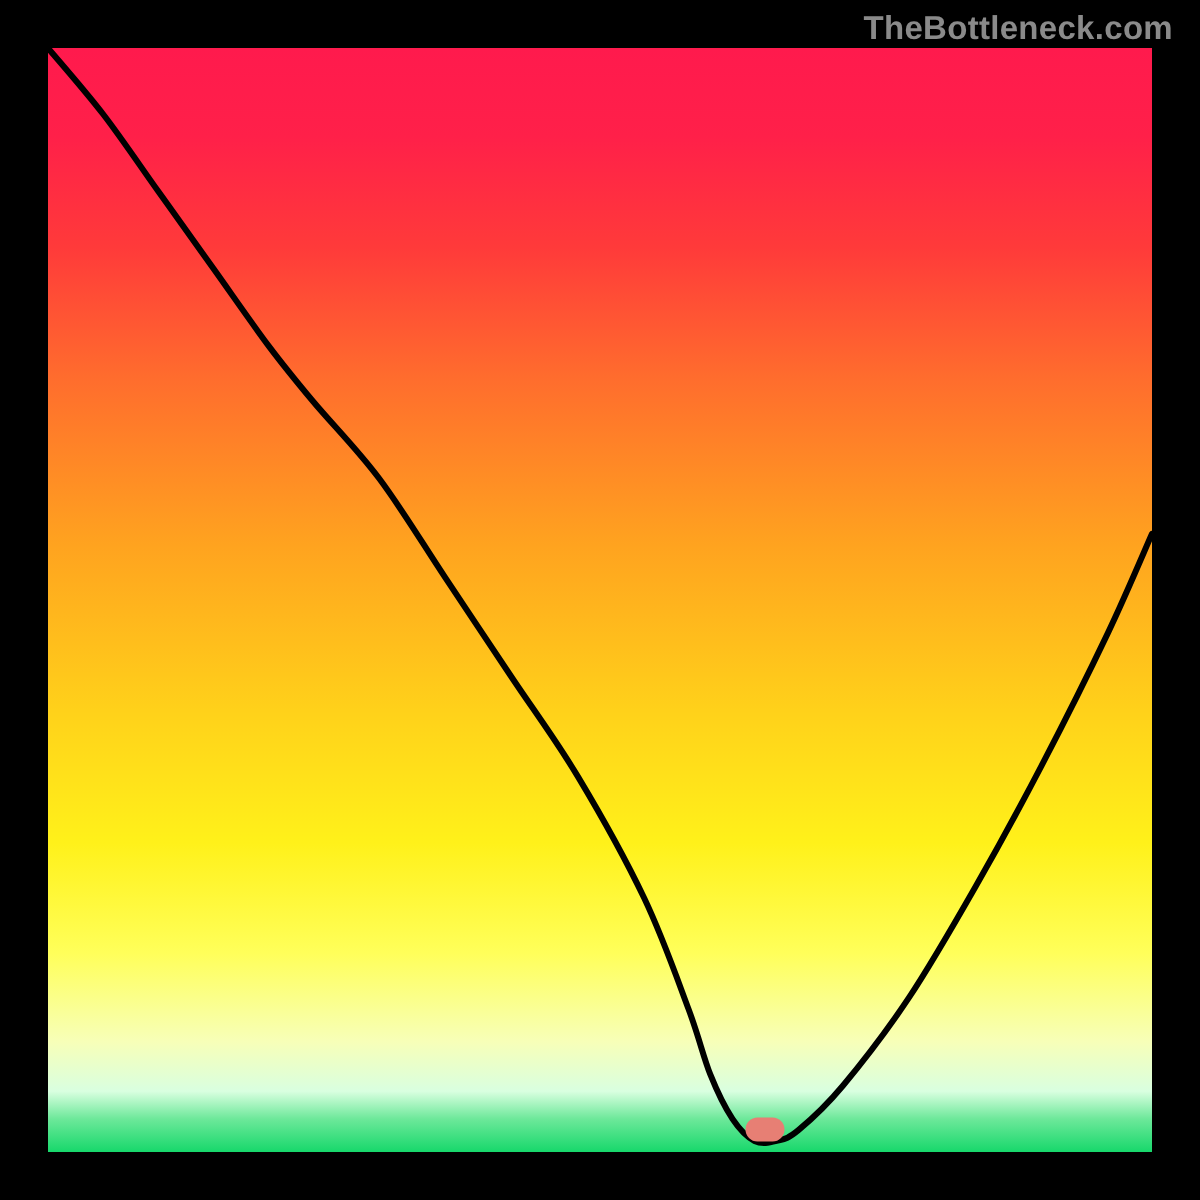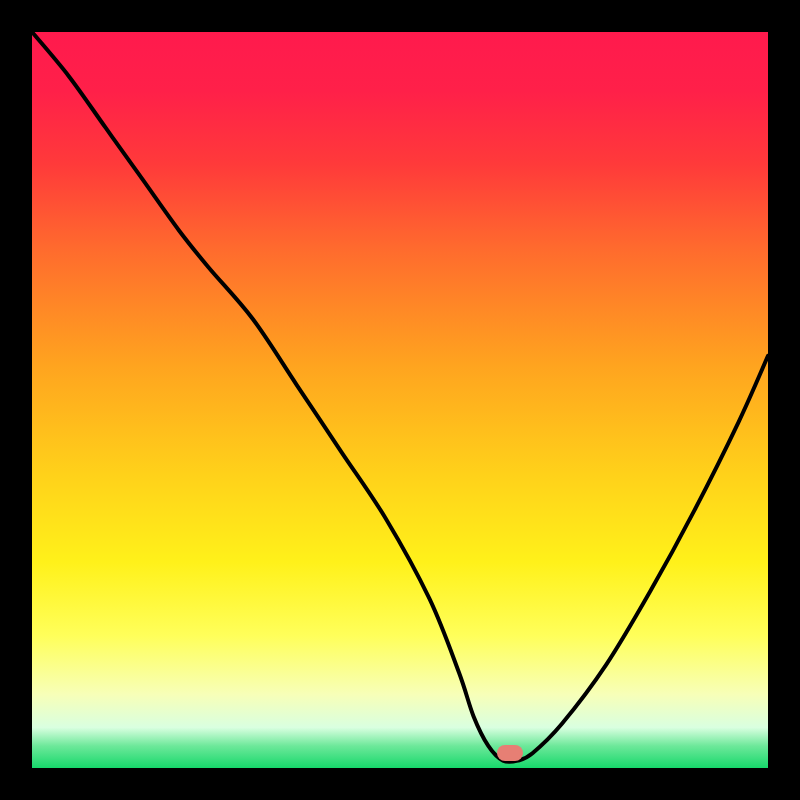--- a/index.html
+++ b/index.html
@@ -48,20 +48,21 @@
     font-weight: 600;
     color: #8a8a8a;
     letter-spacing: 0.2px;
   }
 </style>
 </head>
 <body>
 
 <div class="frame">
 
+  <div class="watermark">TheBottleneck.com</div>
 
   <div class="plot-area">
     <svg class="gradient" viewBox="0 0 736 736" preserveAspectRatio="none">
       <defs>
         <linearGradient id="bg" x1="0" y1="0" x2="0" y2="1">
             <stop offset="0%" stop-color="#ff1a4d"></stop>
             <stop offset="8%" stop-color="#ff2049"></stop>
             <stop offset="18%" stop-color="#ff3a3a"></stop>
             <stop offset="30%" stop-color="#ff6d2d"></stop>
             <stop offset="45%" stop-color="#ffa31f"></stop>

